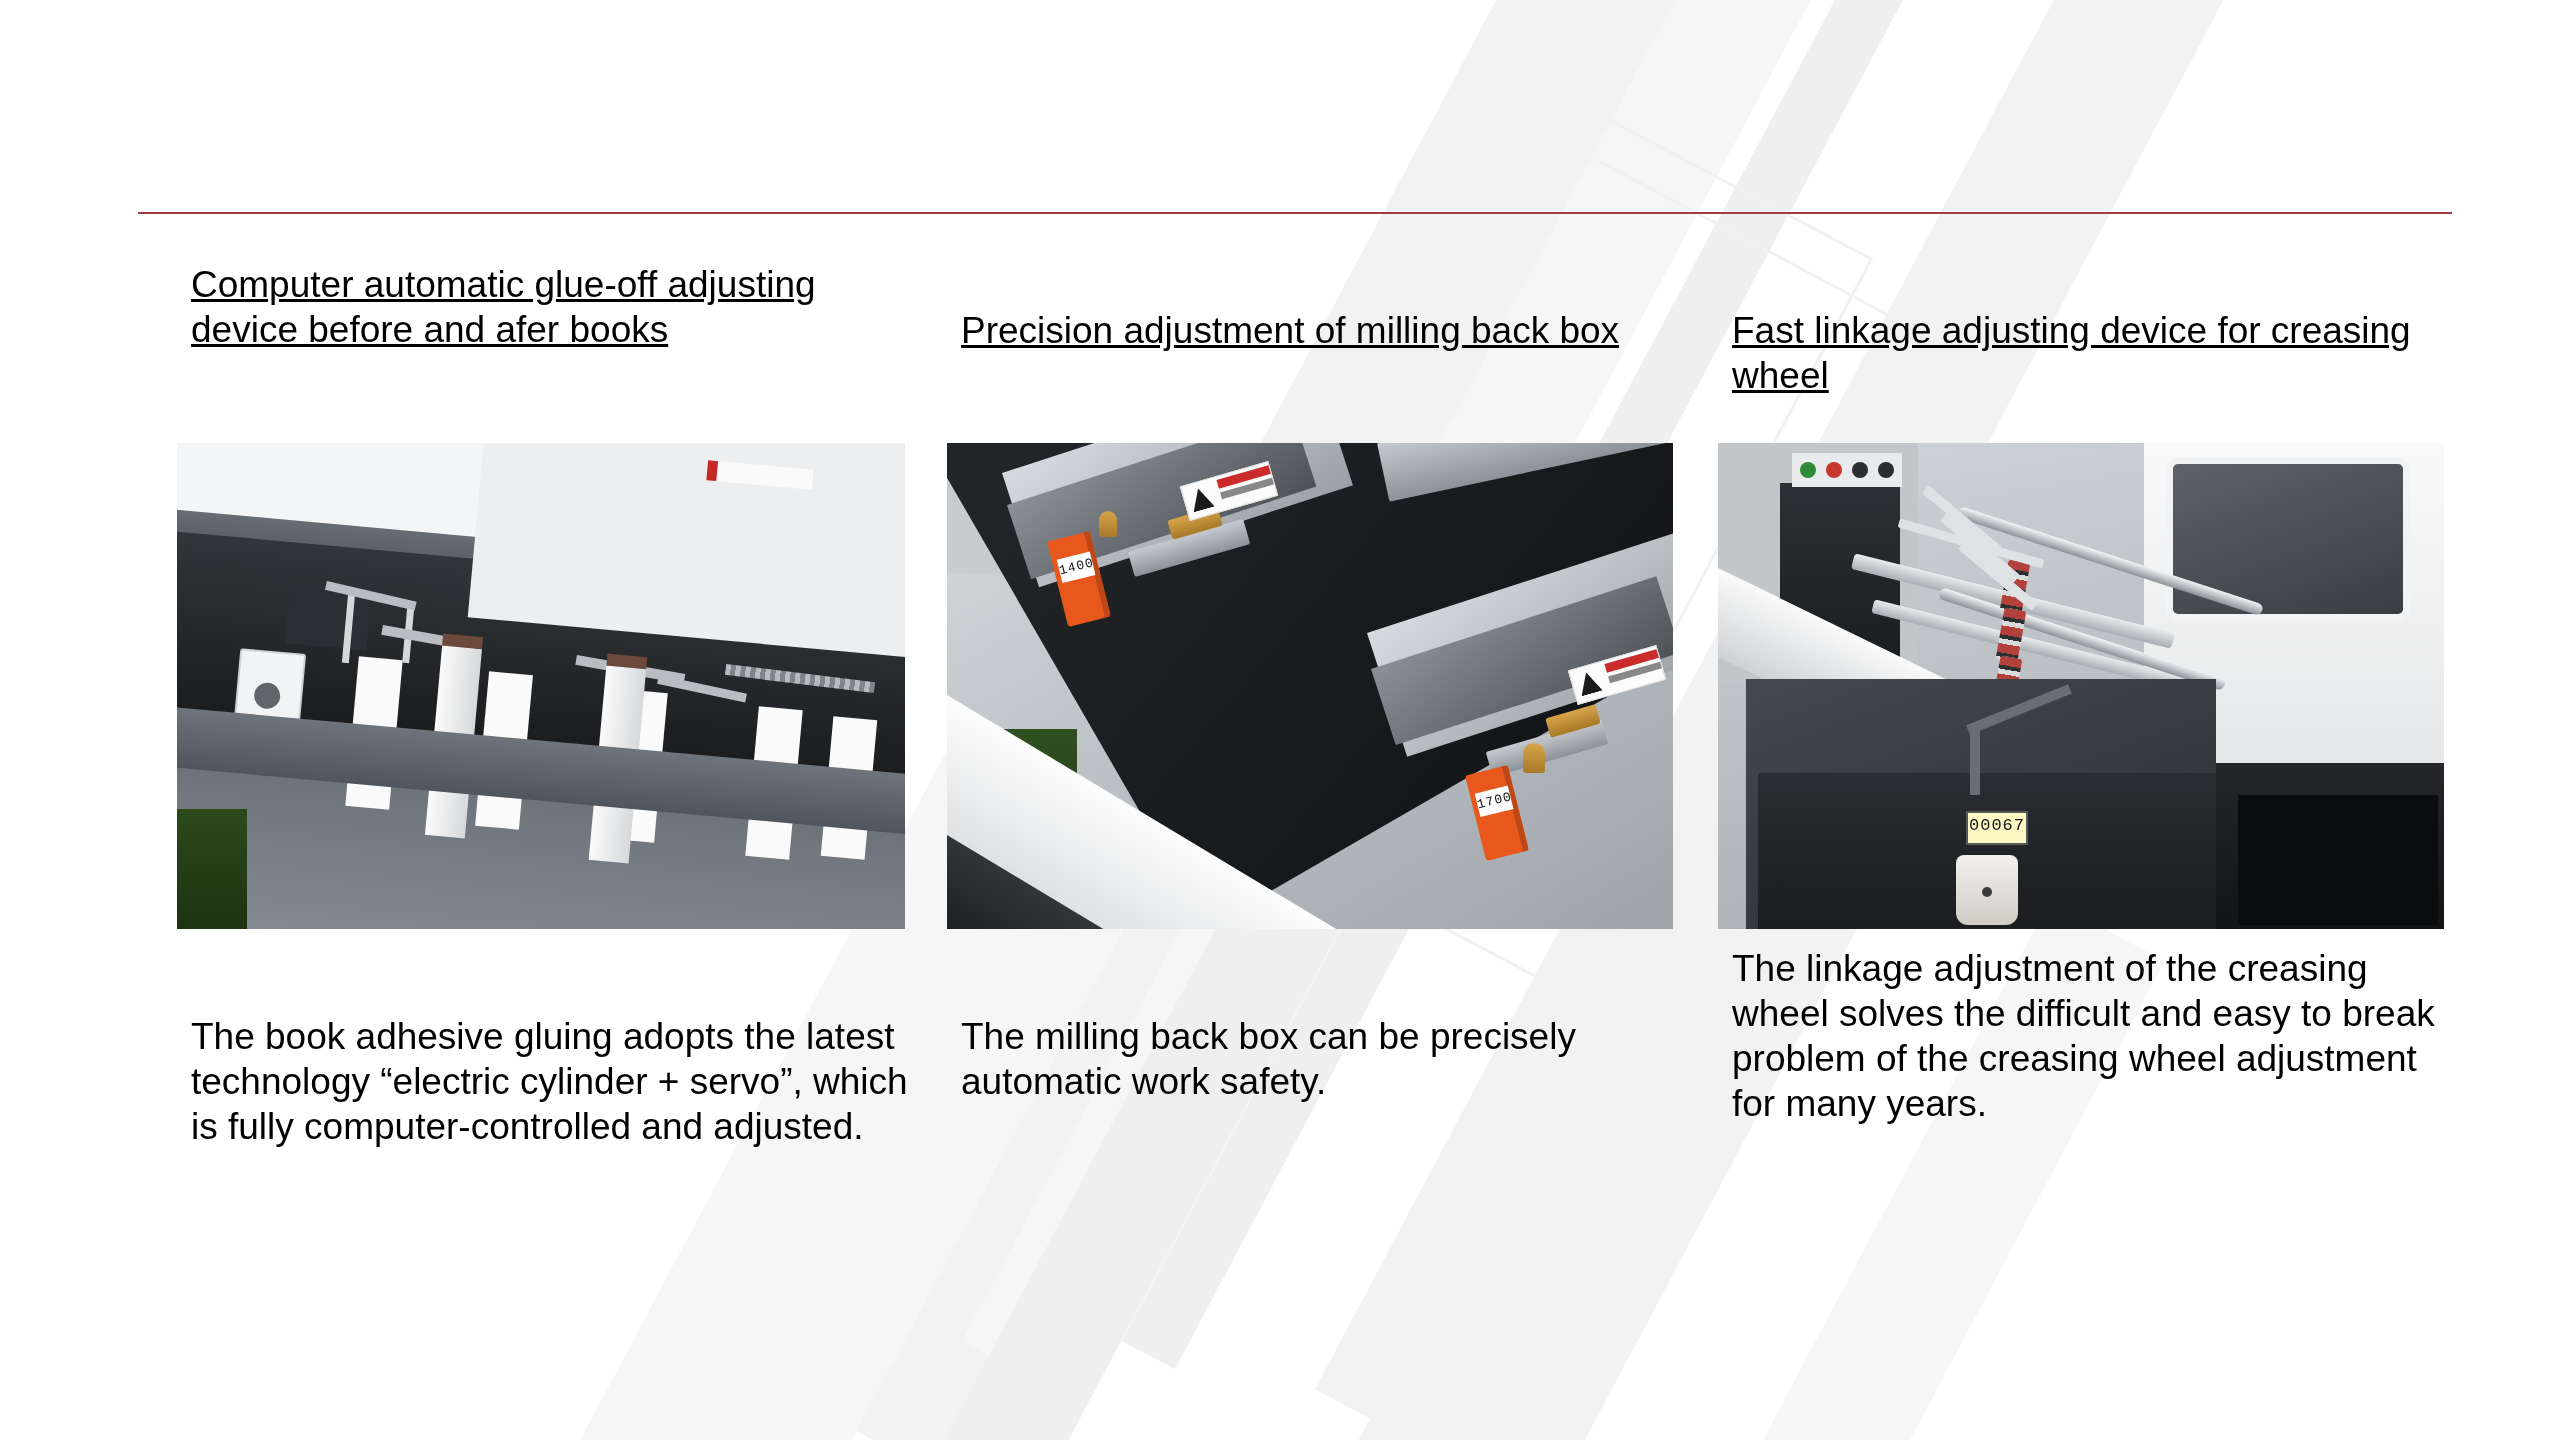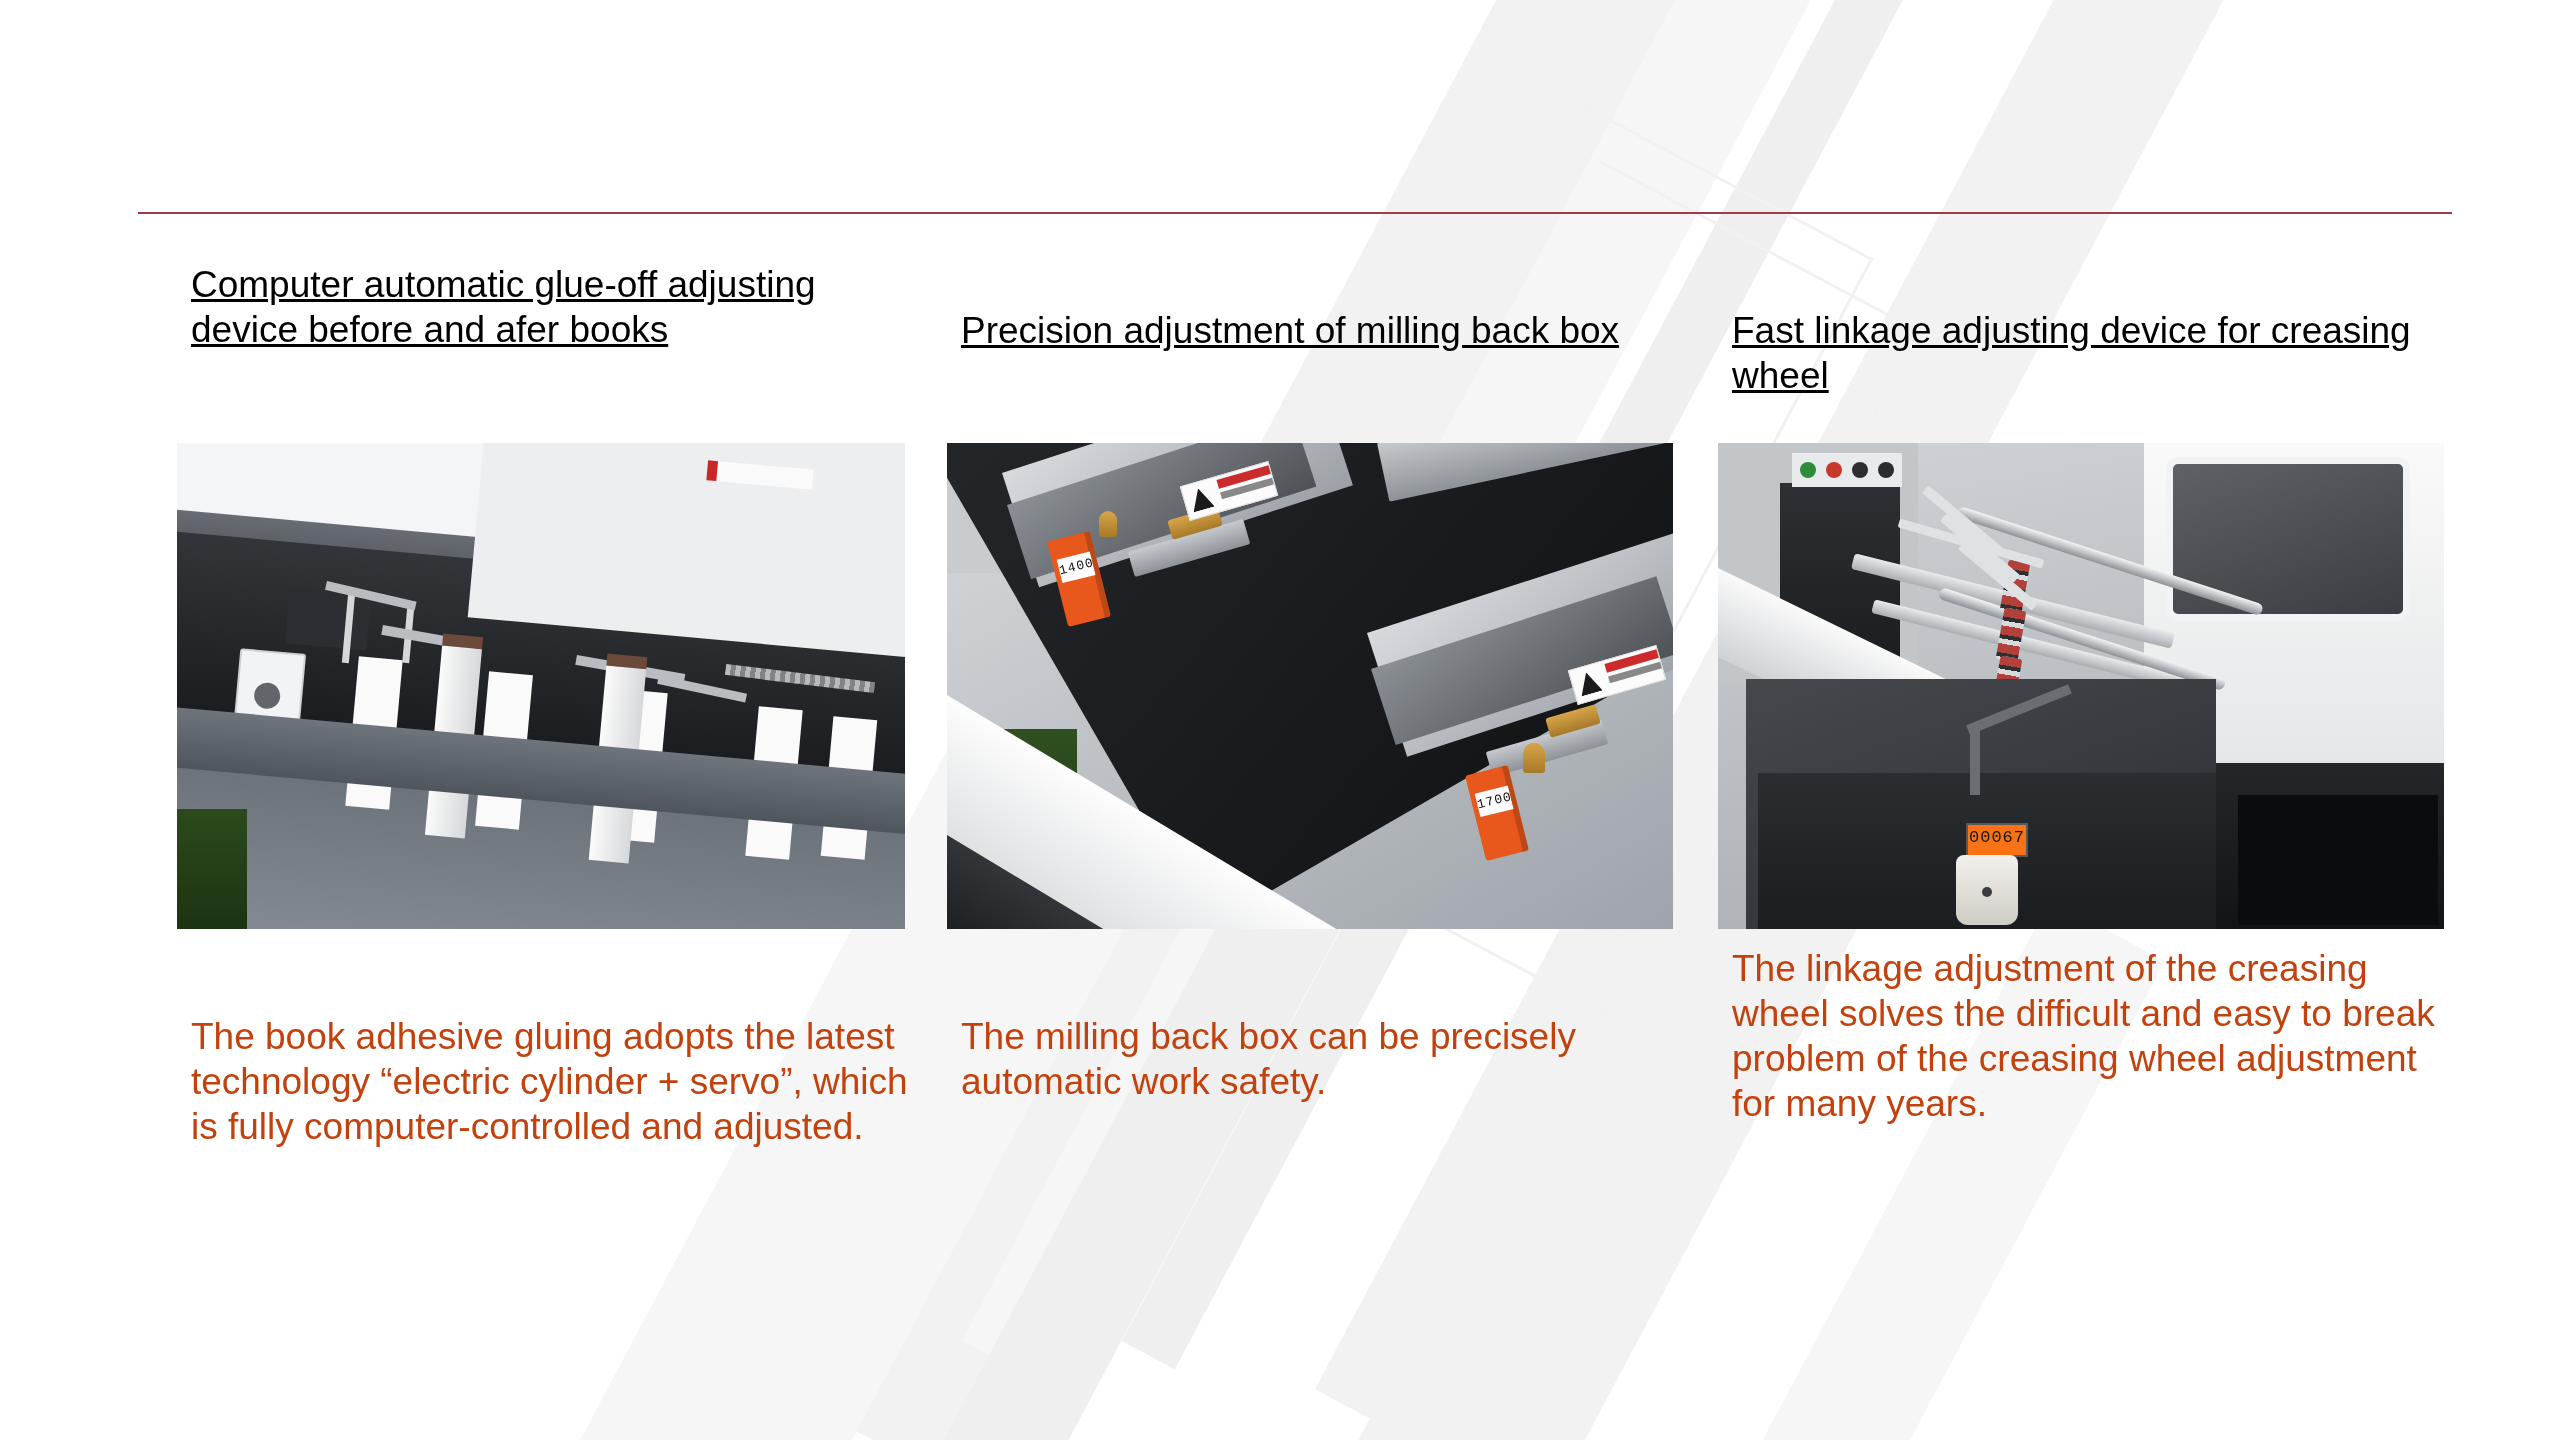--- a/index.html
+++ b/index.html
@@ -88,21 +88,21 @@
     height: 486px;
     overflow: hidden;
     background: #9aa0a8;
   }
   .col-1 .photo { width: 728px; }
 
   .col-body {
     position: absolute;
     font-size: 37px;
     line-height: 1.22;
-    color: #c2410c;
+    color: #000000;
     white-space: pre-line;
   }
   .col-1 .col-body { left: 14px; top: 1014px; width: 726px; }
   .col-2 .col-body { left: 14px; top: 1014px; width: 716px; }
   .col-3 .col-body { left: 14px; top: 946px; width: 716px; }
 
   
   .p1-bg      { position:absolute; inset:0; background:linear-gradient(160deg,#c9ccd1 0%,#aeb3ba 38%,#8e949c 100%); }
   .p1-grass   { position:absolute; left:0; bottom:0; width:70px; height:120px;
                 background:linear-gradient(180deg,#2c4a1c,#1d3311); }
@@ -180,21 +180,21 @@
                 border:7px solid #f2f3f4; }
   .p3-panel   { position:absolute; left:28px; top:236px; width:470px; height:250px;
                 background:linear-gradient(160deg,#45494e,#2a2d31); }
   .p3-panel2  { position:absolute; left:40px; top:330px; width:460px; height:160px;
                 background:linear-gradient(180deg,#2a2d31,#1a1c1f); }
   .p3-rightblk{ position:absolute; left:498px; top:320px; width:235px; height:170px;
                 background:linear-gradient(180deg,#242629,#111315); }
   .p3-rightdr { position:absolute; left:520px; top:352px; width:200px; height:130px;
                 background:#0b0c0d; }
   .p3-counter { position:absolute; left:248px; top:368px; width:58px; height:30px;
-                background:#f97316; border:2px solid #55585c;margin-top:12px; }
+                background:#fef9c3; border:2px solid #55585c; }
   .p3-counter span { display:block; font-family:"Liberation Mono",monospace; font-size:17px;
                 text-align:center; line-height:26px; color:#16181a; letter-spacing:1px; }
   .p3-knob    { position:absolute; left:238px; top:412px; width:62px; height:70px;
                 background:linear-gradient(180deg,#f3f1ec,#cfccc4); border-radius:8px 8px 12px 12px; }
   .p3-knob::after{content:""; position:absolute; left:26px; top:32px; width:10px; height:10px;
                 background:#3a3c3e; border-radius:50%; }
   .p3-crank   { position:absolute; left:250px; top:282px; width:110px; height:10px;
                 background:#6a6e72; transform:rotate(-22deg); transform-origin:left center; }
   .p3-crank2  { position:absolute; left:252px; top:286px; width:10px; height:66px; background:#6a6e72; }
   .p3-ramp    { position:absolute; left:-10px; top:120px; width:330px; height:80px;

